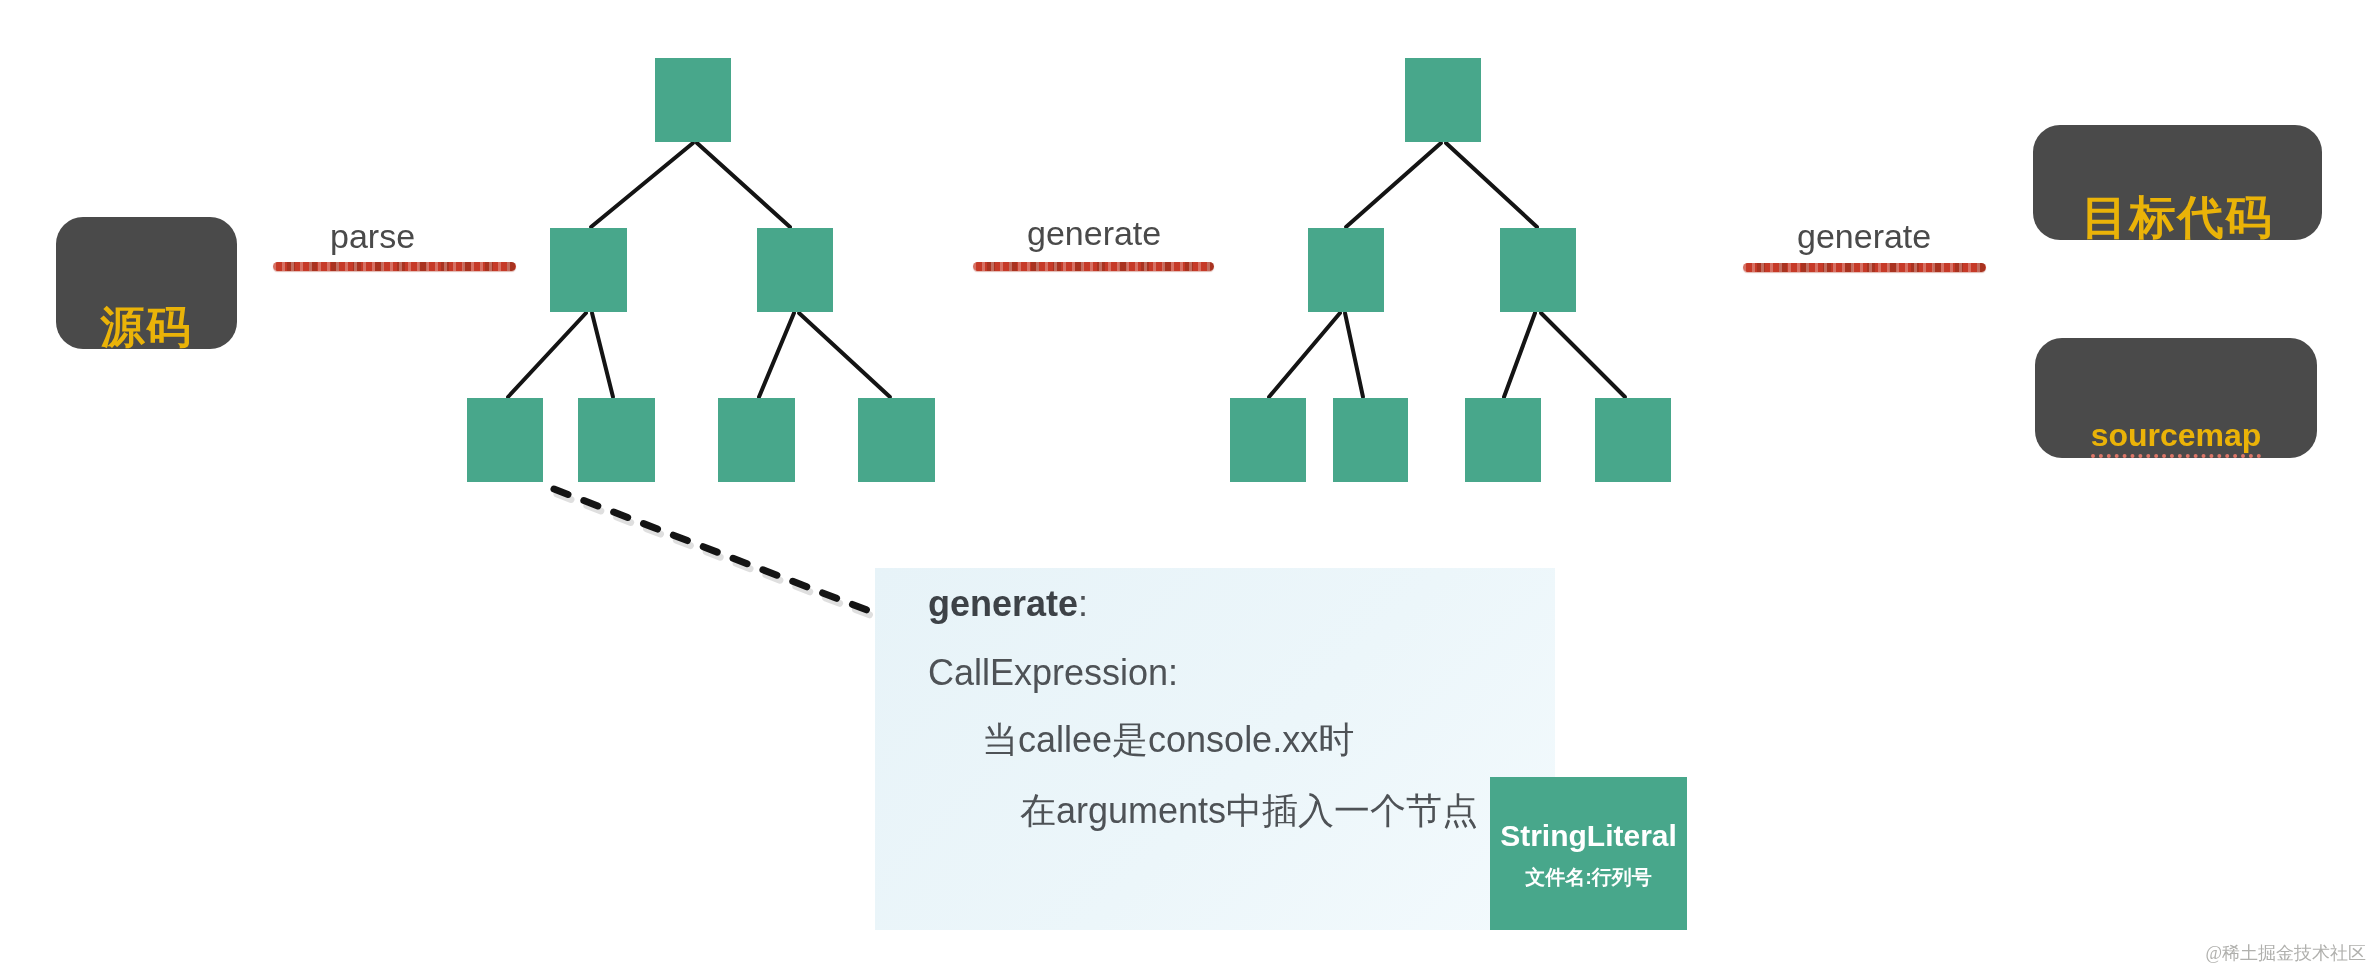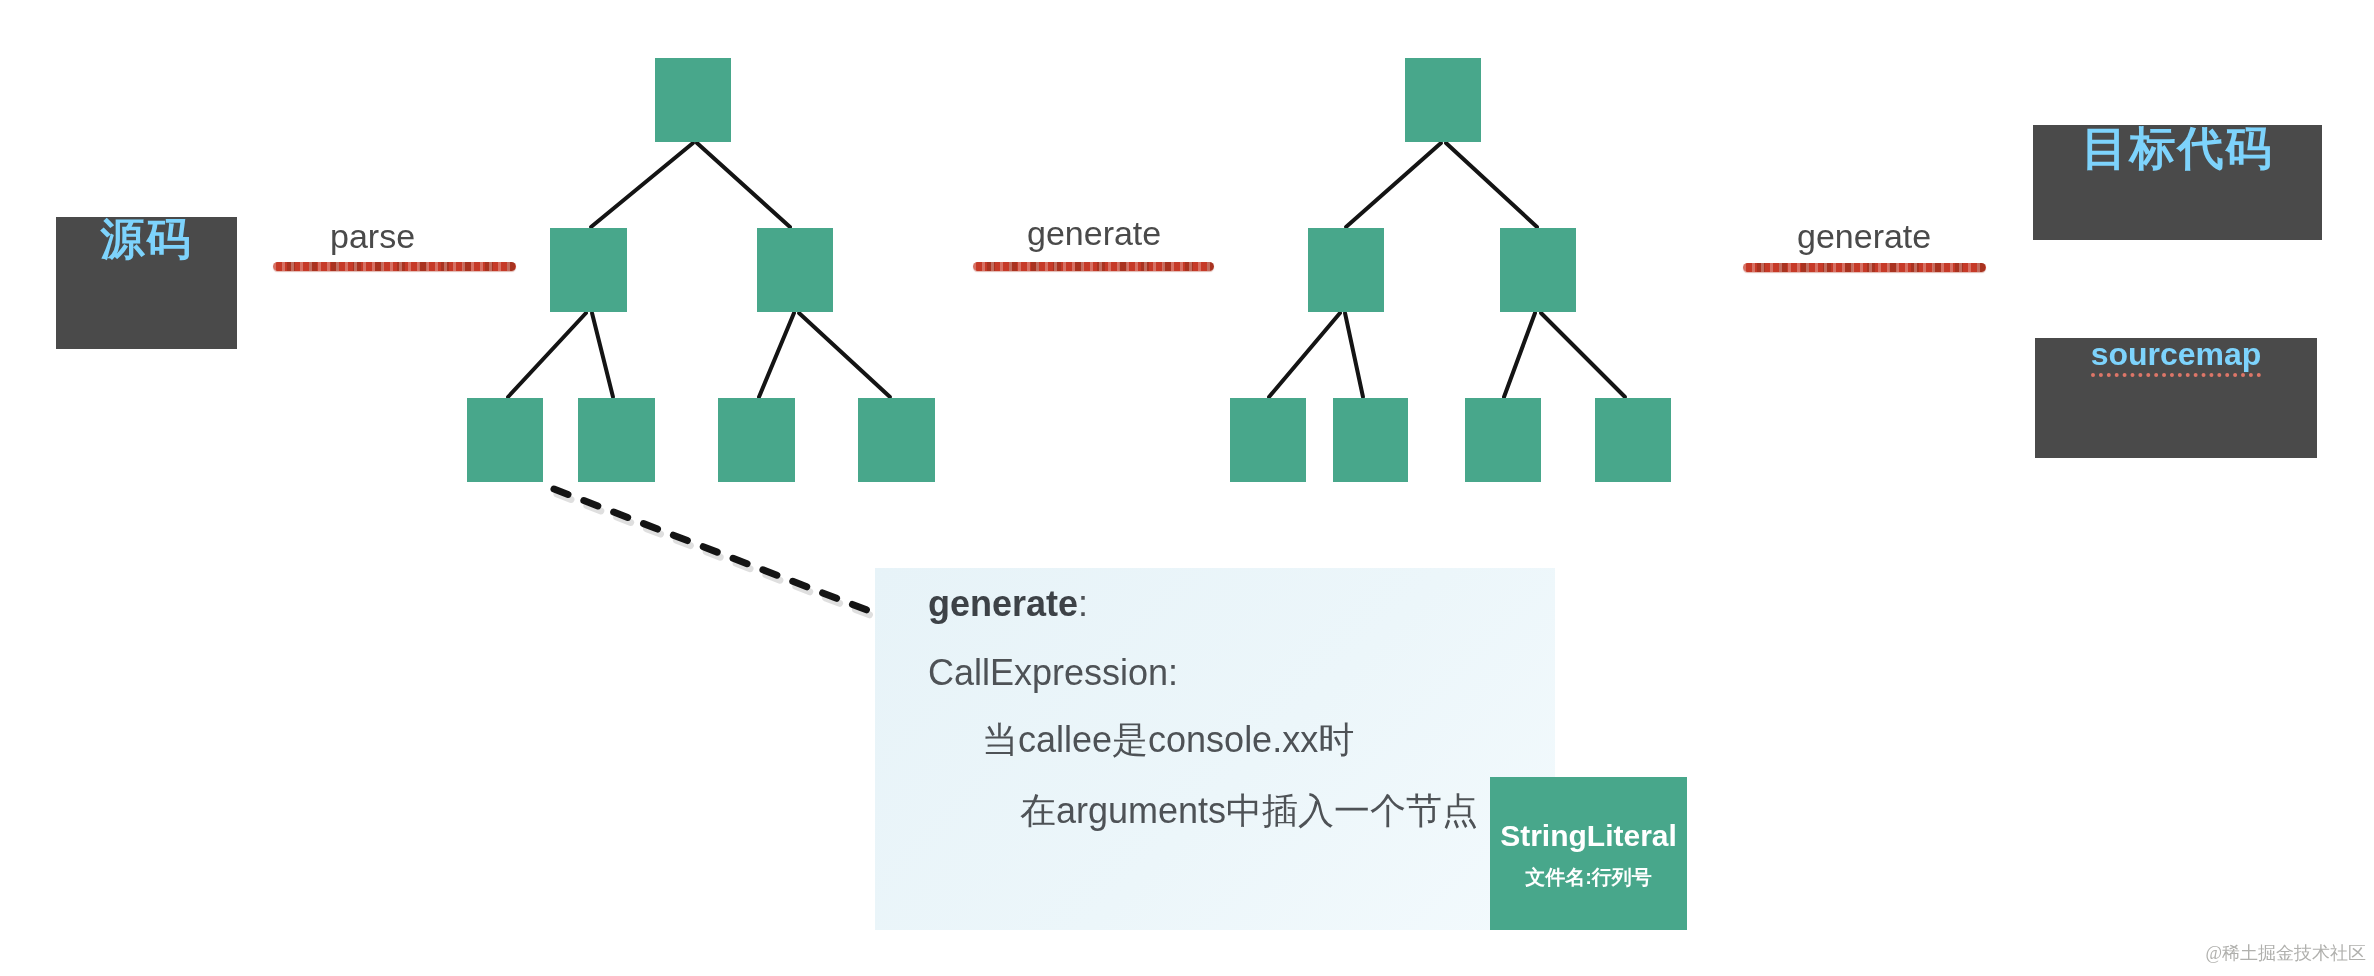--- a/index.html
+++ b/index.html
@@ -17,22 +17,22 @@
        font-family:"Liberation Sans","DejaVu Sans",sans-serif;}
   .canvas{position:relative;width:2374px;height:976px;background:#ffffff;}
 
   .edges{position:absolute;left:0;top:0;z-index:2;}
   .edge{stroke:var(--ink);stroke-width:4;stroke-linecap:round;}
   .dashed{stroke:var(--ink);stroke-width:7;stroke-linecap:round;stroke-dasharray:15 17;}
   .dashed-shadow{stroke:#c6c6c6;stroke-width:7;stroke-linecap:round;stroke-dasharray:15 17;opacity:.55;}
 
   .sq{position:absolute;background:var(--node-green);z-index:3;}
 
-  .dark-box{position:absolute;background:var(--box-dark);color:#7dd3fc;
-            display:flex;align-items:flex-start;justify-content:center;z-index:3;}
+  .dark-box{position:absolute;background:var(--box-dark);color:#eab308;
+            display:flex;align-items:flex-end;justify-content:center;z-index:3;border-radius:27px;}
   .dark-box .label{font-weight:bold;letter-spacing:2px;line-height:1;}
   .source-box{left:56px;top:217px;width:181px;height:132px;}
   .source-box .label{font-size:44px;}
   .target-box{left:2033px;top:125px;width:289px;height:115px;}
   .target-box .label{font-size:46px;}
   .sourcemap-box{left:2035px;top:338px;width:282px;height:120px;}
   .sourcemap-box .label{font-size:32px;letter-spacing:0;
         border-bottom:4px dotted #dd7668;padding-bottom:3px;}
 
   .stage-label{position:absolute;font-size:34px;line-height:1;color:var(--text-gray);z-index:3;}

